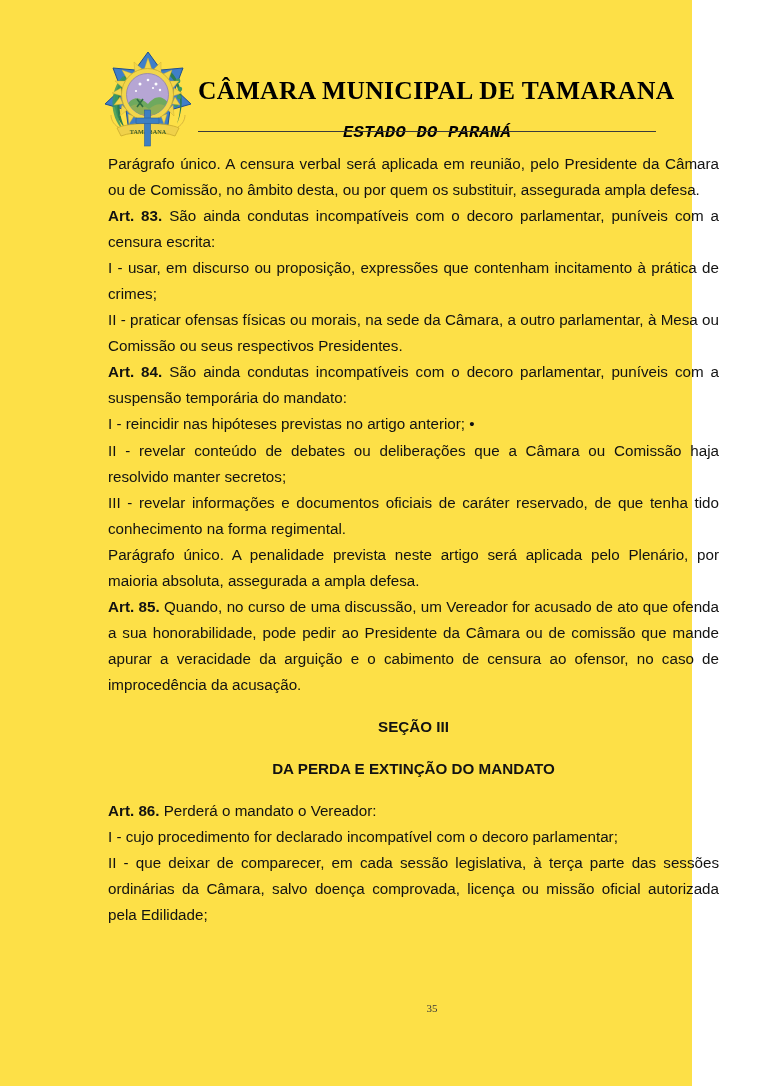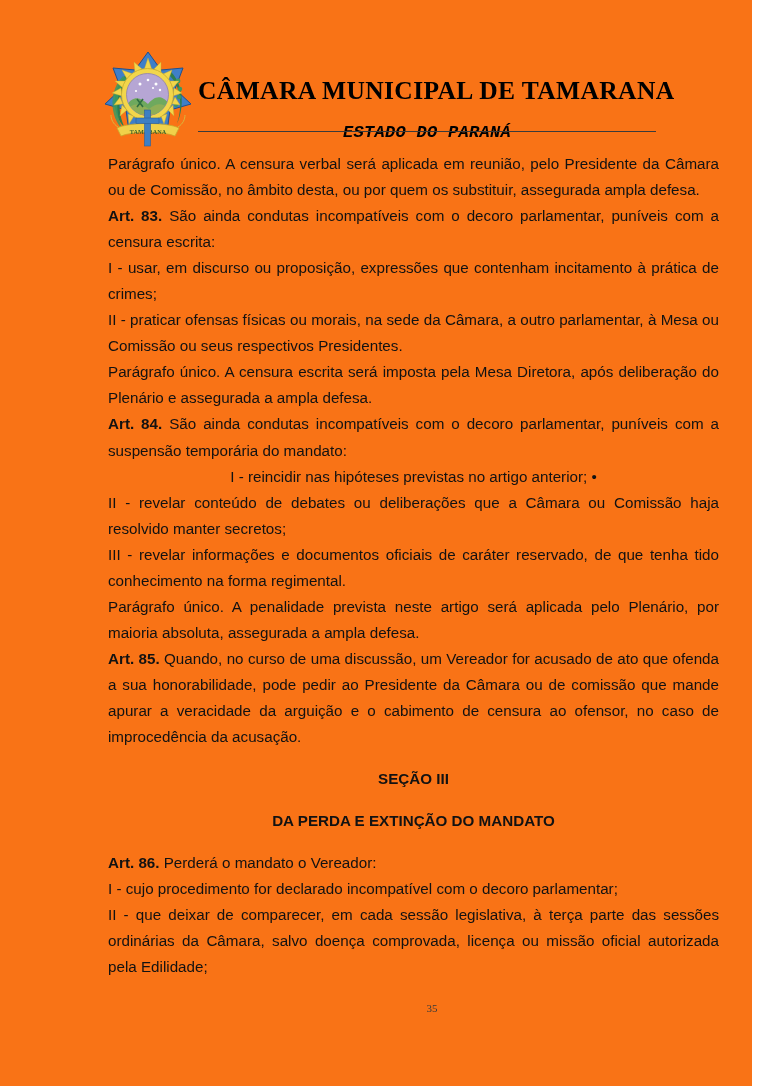--- a/index.html
+++ b/index.html
@@ -12,24 +12,24 @@
     width: 768px;
     height: 1086px;
     position: relative;
     font-family: "Liberation Sans", sans-serif;
     color: #000000;
     overflow: hidden;
   }
 
   .page {
     position: relative;
-    width: 752px;
+    width: 692px;
     height: 1086px;
     box-sizing: border-box;
-    background: #f97316;
+    background: #fde047;
   }
 
   
   .header {
     position: absolute;
     left: 0;
     top: 46px;
     width: 768px;
     height: 105px;
   }
@@ -92,21 +92,21 @@
     line-height: 26.05px;
     text-align: justify;
     text-justify: inter-word;
     margin: 0;
     color: #121212;
     -webkit-hyphens: none;
     hyphens: none;
   }
 
   .para.last-left {
-    text-align: center;
+    text-align: left;
   }
 
   .para b {
     font-weight: bold;
   }
 
   .heading {
     font-size: 15.2px;
     line-height: 26.05px;
     text-align: center;
@@ -219,21 +219,20 @@
     </div>
 
     <div class="header-rule"></div>
   </div>
 
   <div class="content" id="content-root">
       <p class="para">Parágrafo único. A censura verbal será aplicada em reunião, pelo Presidente da Câmara ou de Comissão, no âmbito desta, ou por quem os substituir, assegurada ampla defesa.</p>
       <p class="para"><b>Art. 83.</b><span> São ainda condutas incompatíveis com o decoro parlamentar, puníveis com a censura escrita:</span></p>
       <p class="para">I - usar, em discurso ou proposição, expressões que contenham incitamento à prática de crimes;</p>
       <p class="para">II - praticar ofensas físicas ou morais, na sede da Câmara, a outro parlamentar, à Mesa ou Comissão ou seus respectivos Presidentes.</p>
-      <p class="para">Parágrafo único. A censura escrita será imposta pela Mesa Diretora, após deliberação do Plenário e assegurada a ampla defesa.</p>
       <p class="para"><b>Art. 84.</b><span> São ainda condutas incompatíveis com o decoro parlamentar, puníveis com a suspensão temporária do mandato:</span></p>
       <p class="para last-left">I - reincidir nas hipóteses previstas no artigo anterior; •</p>
       <p class="para">II - revelar conteúdo de debates ou deliberações que a Câmara ou Comissão haja resolvido manter secretos;</p>
       <p class="para">III - revelar informações e documentos oficiais de caráter reservado, de que tenha tido conhecimento na forma regimental.</p>
       <p class="para">Parágrafo único. A penalidade prevista neste artigo será aplicada pelo Plenário, por maioria absoluta, assegurada a ampla defesa.</p>
       <p class="para"><b>Art. 85.</b><span> Quando, no curso de uma discussão, um Vereador for acusado de ato que ofenda a sua honorabilidade, pode pedir ao Presidente da Câmara ou de comissão que mande apurar a veracidade da arguição e o cabimento de censura ao ofensor, no caso de improcedência da acusação.</span></p>
       <p class="heading">SEÇÃO III</p>
       <p class="heading">DA PERDA E EXTINÇÃO DO MANDATO</p>
       <p class="para"><b>Art. 86.</b><span> Perderá o mandato o Vereador:</span></p>
       <p class="para">I - cujo procedimento for declarado incompatível com o decoro parlamentar;</p>

